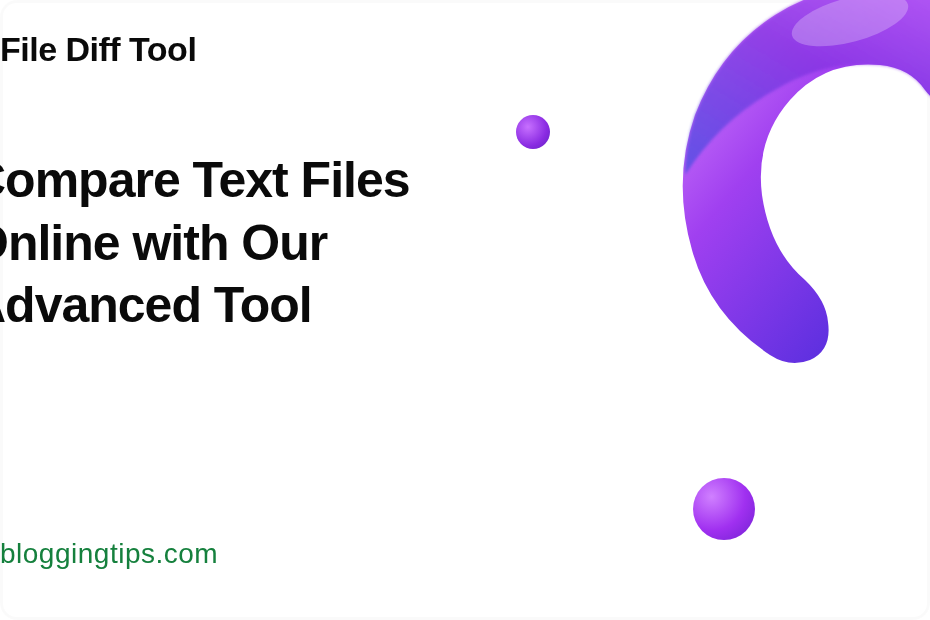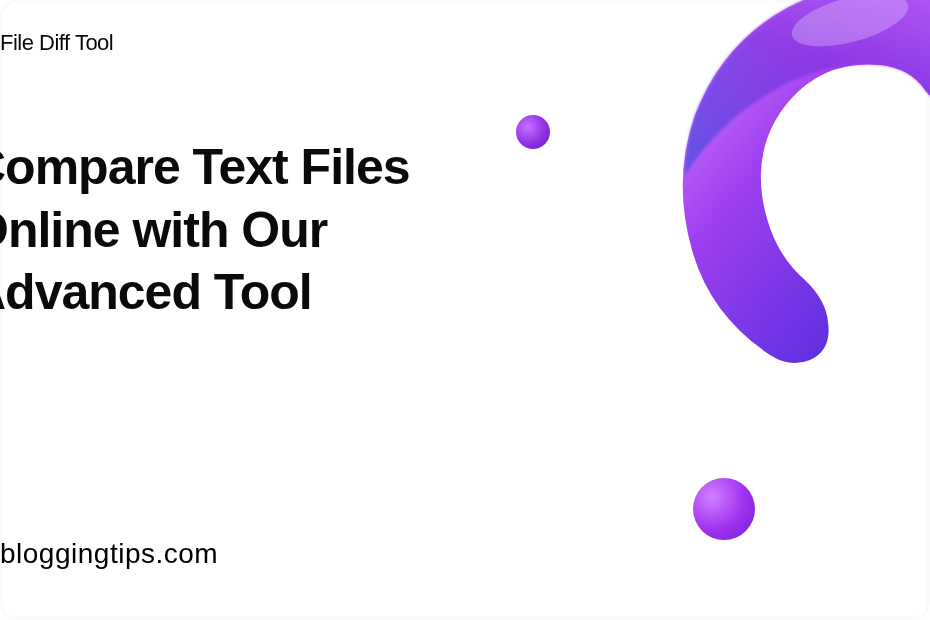--- a/index.html
+++ b/index.html
@@ -16,41 +16,41 @@
       overflow: hidden;
     }
     .content {
       position: absolute;
       left: -30px;
       top: 0;
       width: 550px;
       padding-top: 30px;
     }
     .category {
-      font-size: 22px;
-      font-weight: 400;
+      font-size: 34px;
+      font-weight: 700;
       color: #0a0a0a;
       letter-spacing: -0.5px;
       margin-bottom: 80px;
       margin-left: 30px;
     }
     .headline {
       font-size: 50px;
       font-weight: 800;
       color: #0a0a0a;
       line-height: 1.25;
       letter-spacing: -1px;
     }
     .site-url {
       position: absolute;
       left: 0px;
       bottom: 50px;
       font-size: 28px;
       font-weight: 400;
-      color: #000000;
+      color: #15803d;
       letter-spacing: 0.5px;
     }
     .rounded-frame {
       position: absolute;
       inset: 3px;
       border-radius: 14px;
       pointer-events: none;
       box-shadow: 0 0 0 3px rgba(0,0,0,0.02);
     }
     .shape-main {

